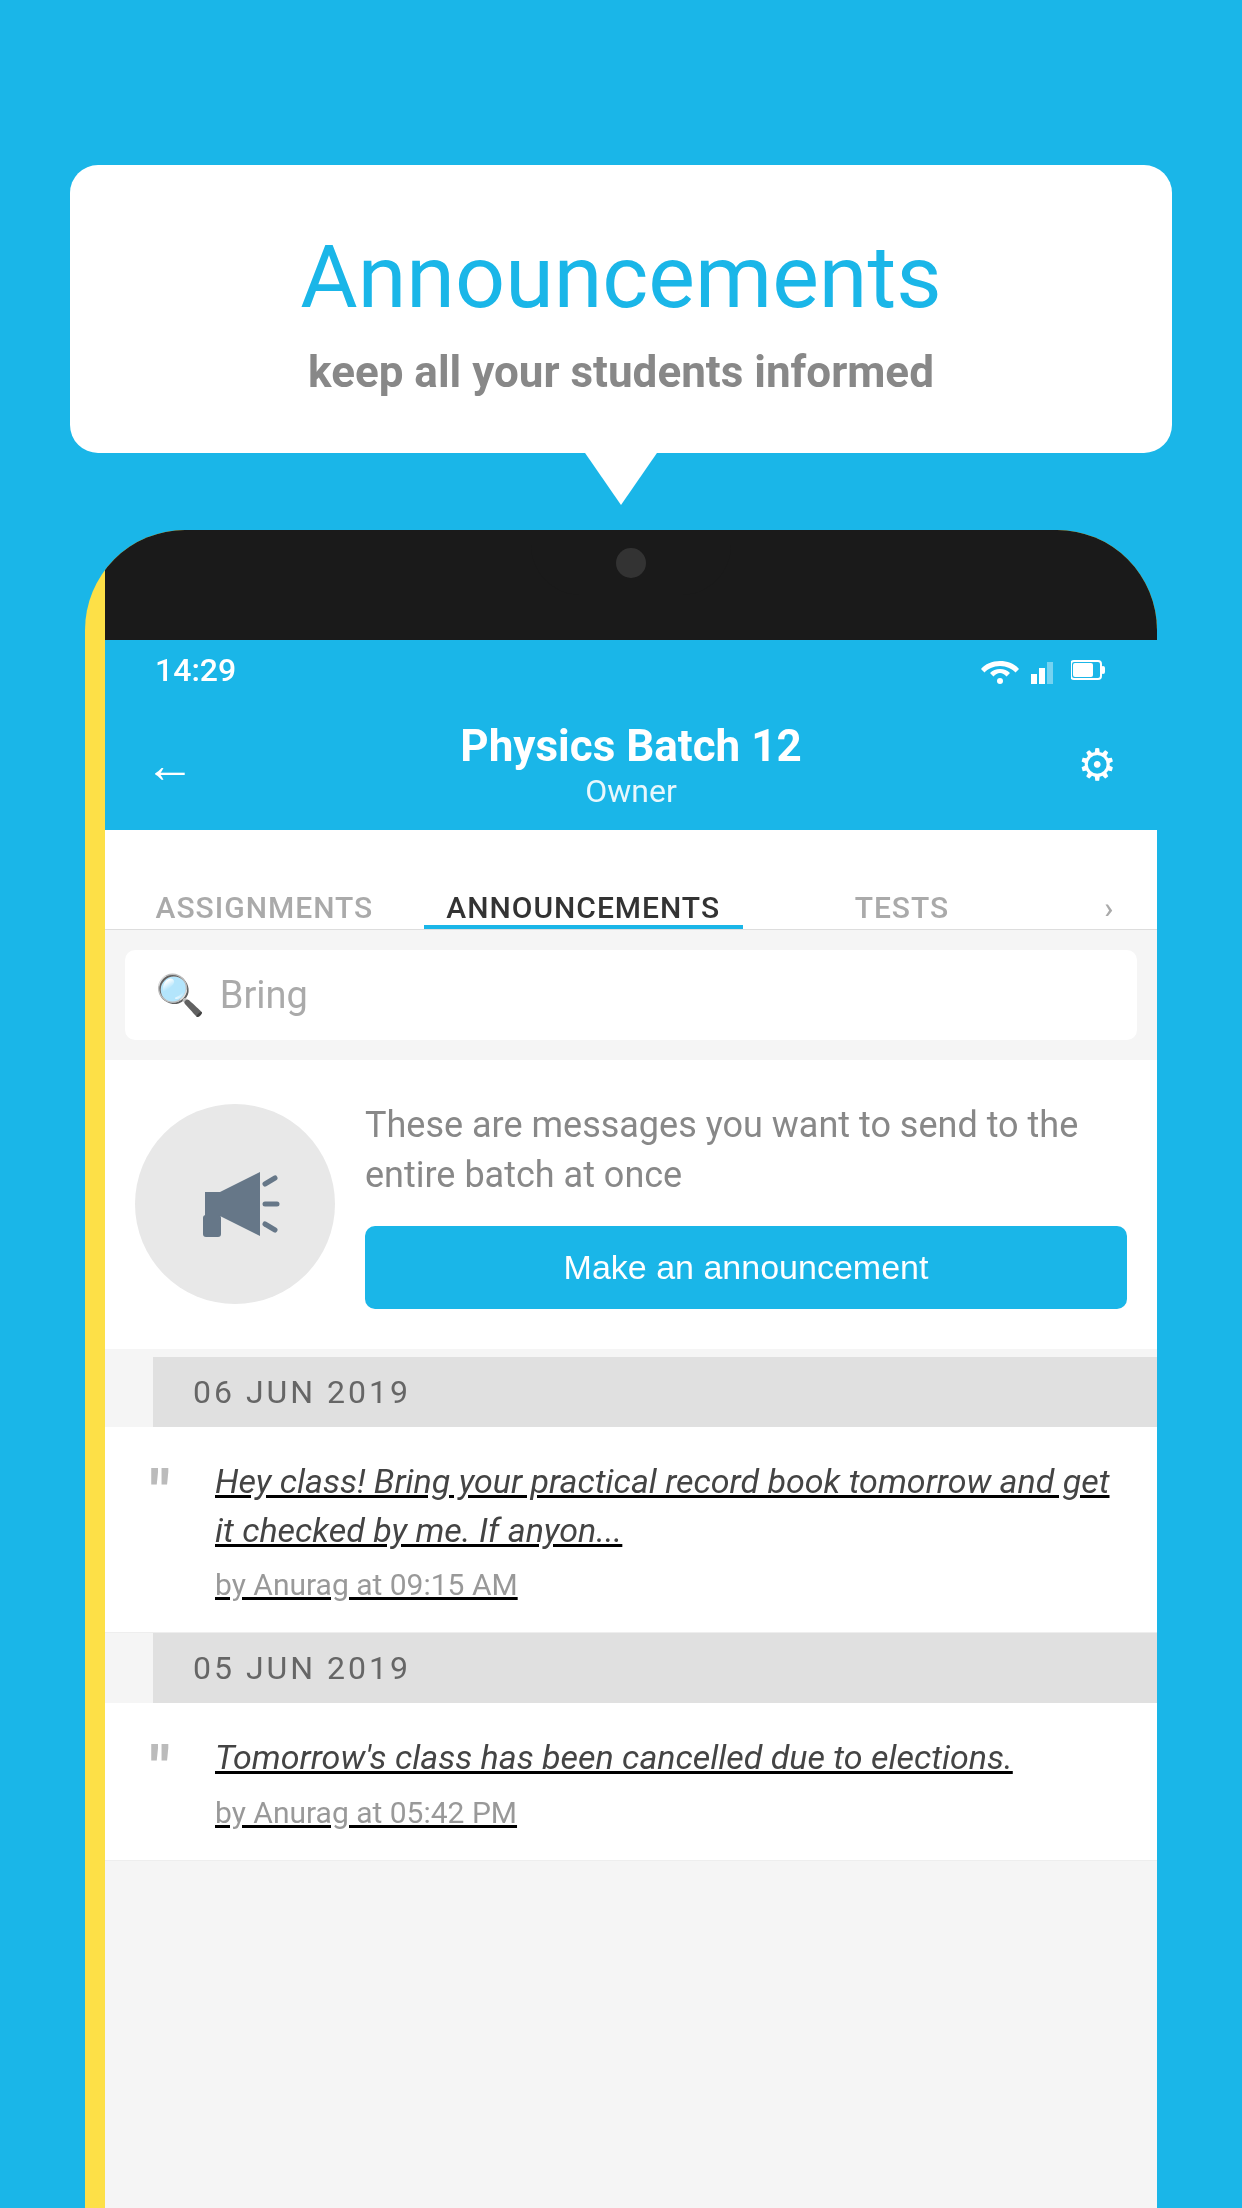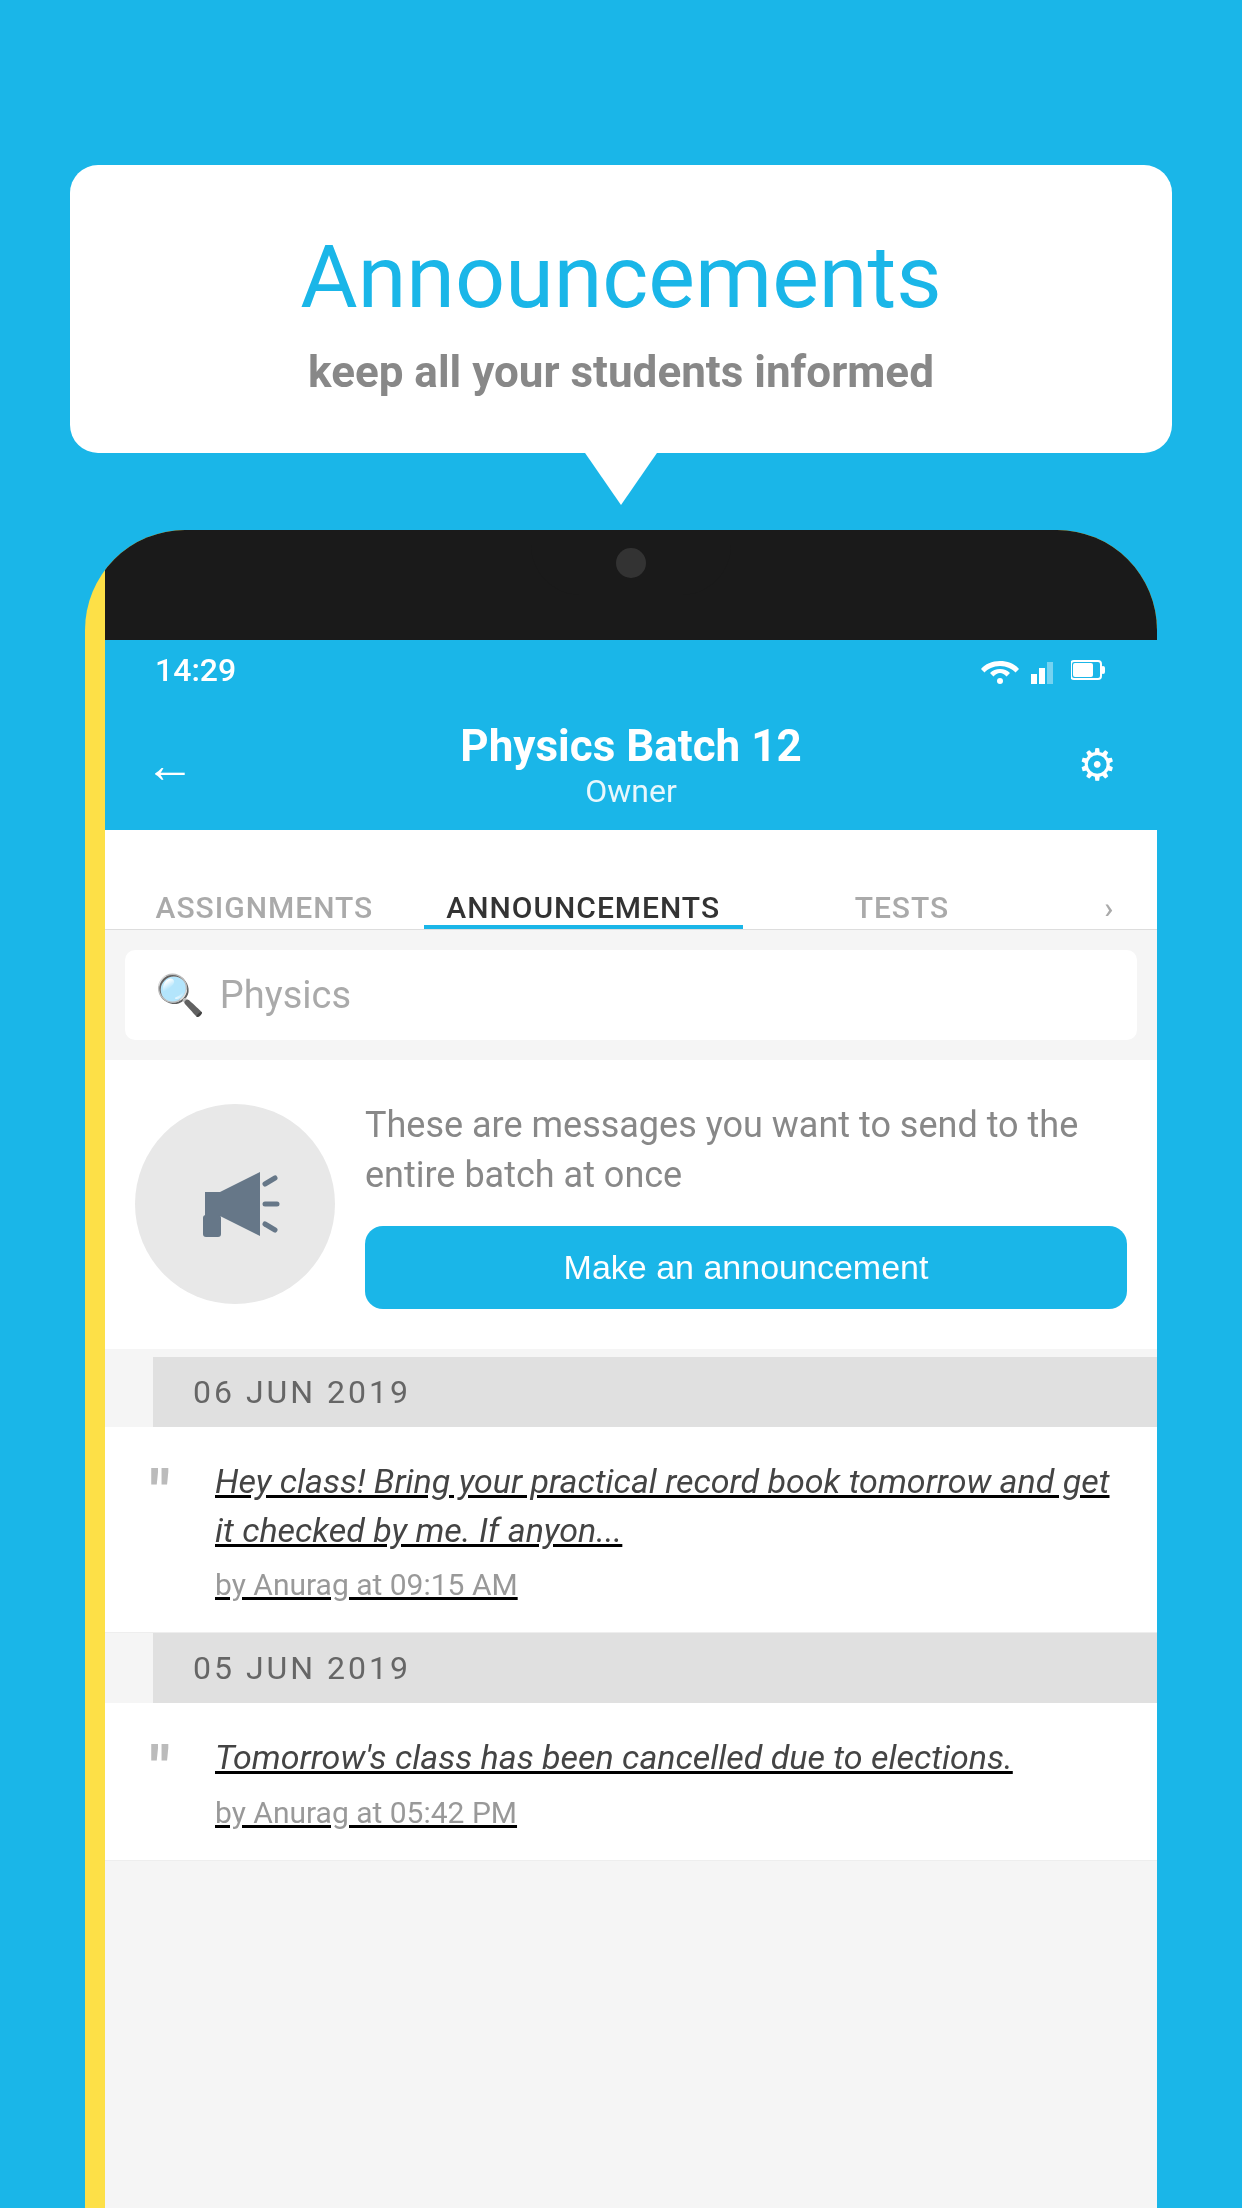--- a/index.html
+++ b/index.html
@@ -232,21 +232,21 @@
       font-size: 36px;
       color: #888;
       line-height: 1.4;
     }
     .promo-button {
       background: #1ab6e8;
       color: white;
       font-size: 34px;
       font-weight: 500;
       border: none;
-      border-radius: 18px;
+      border-radius: 10px;
       padding: 22px 30px;
       cursor: pointer;
       text-align: center;
     }
 
     
     .date-separator {
       background: #e0e0e0;
       padding: 16px 40px;
       font-size: 32px;
@@ -344,21 +344,21 @@
     <div class="tab-item">ASSIGNMENTS</div>
     <div class="tab-item active">ANNOUNCEMENTS</div>
     <div class="tab-item">TESTS</div>
     <div class="tab-item tab-item-more">›</div>
   </div>
 
   <div class="screen-content">
 
     <div class="search-bar">
       <span class="search-icon">🔍</span>
-      <span class="search-text">Physics</span>
+      <span class="search-text">Bring</span>
     </div>
 
     <div class="promo-block">
       <div class="promo-icon-circle">
 
         <svg width="100" height="100" viewBox="0 0 100 100" fill="#667788">
           <polygon points="20,38 20,62 35,62 35,38"></polygon>
           <polygon points="35,38 75,18 75,82 35,62"></polygon>
           <rect x="18" y="61" width="18" height="22" rx="3" fill="#667788"></rect>
           <line x1="80" y1="30" x2="90" y2="24" stroke="#667788" stroke-width="5" stroke-linecap="round"></line>

